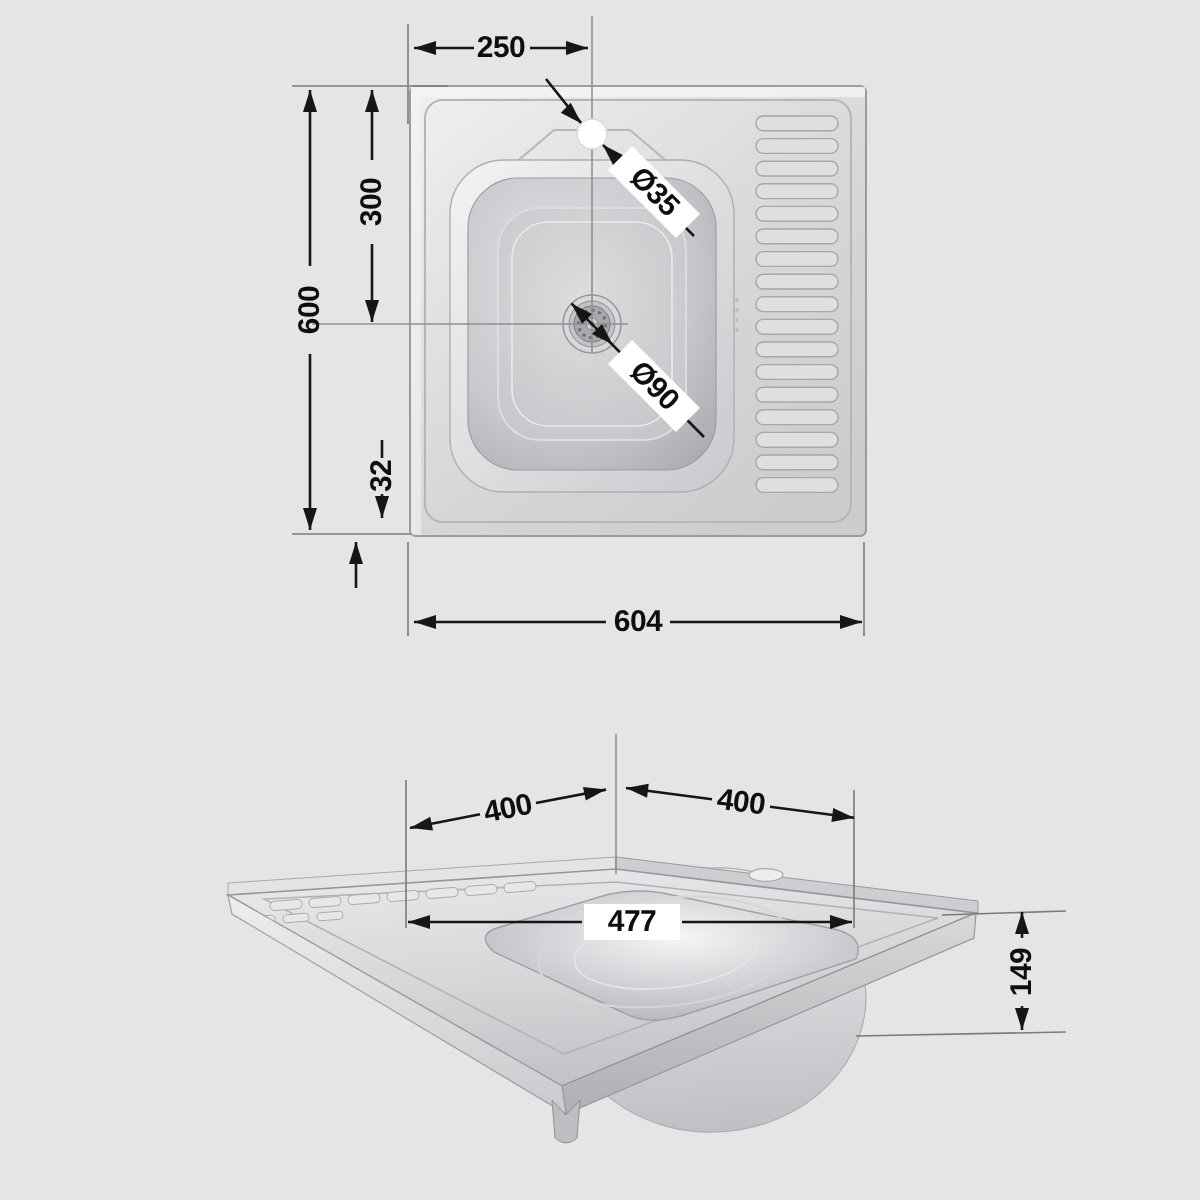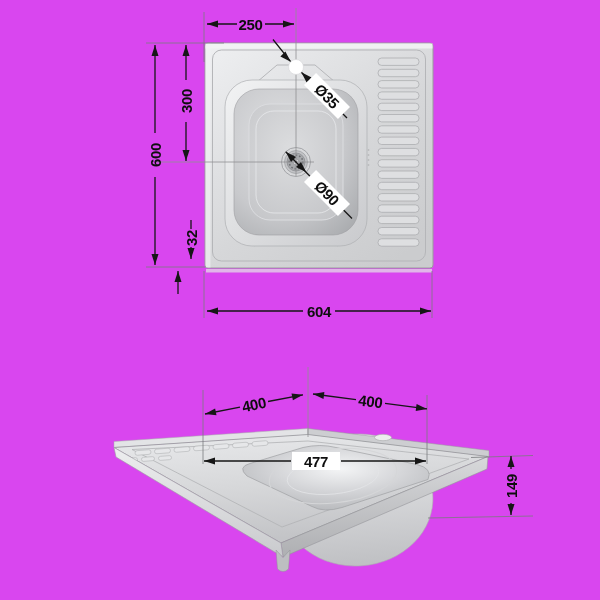--- a/index.html
+++ b/index.html
@@ -1,16 +1,16 @@
 <!DOCTYPE html>
 <html><head>
 <meta charset="utf-8">
 <style>
   html,body{margin:0;padding:0;background:#fff;}
-  .canvas{position:relative;width:600px;height:600px;background:#d946ef;font-family:"Liberation Sans",sans-serif;overflow:hidden;}
+  .canvas{position:relative;width:600px;height:600px;background:#e5e5e5;font-family:"Liberation Sans",sans-serif;overflow:hidden;}
   svg{display:block;}
   .dl{stroke:#161616;stroke-width:1.3;fill:none;}
   .xl{stroke:#7a7b7d;stroke-width:0.8;fill:none;}
   .cl{stroke:#8f9092;stroke-width:0.8;fill:none;}
   .arw{fill:#161616;stroke:none;}
   .dimtxt{font-family:"Liberation Sans",sans-serif;font-weight:700;font-size:15px;fill:#0e0e0e;letter-spacing:-0.3px;}
   .fold{stroke:#b6b7ba;stroke-width:1;fill:none;}
   .chip{fill:#ffffff;}
 </style>
 </head>

